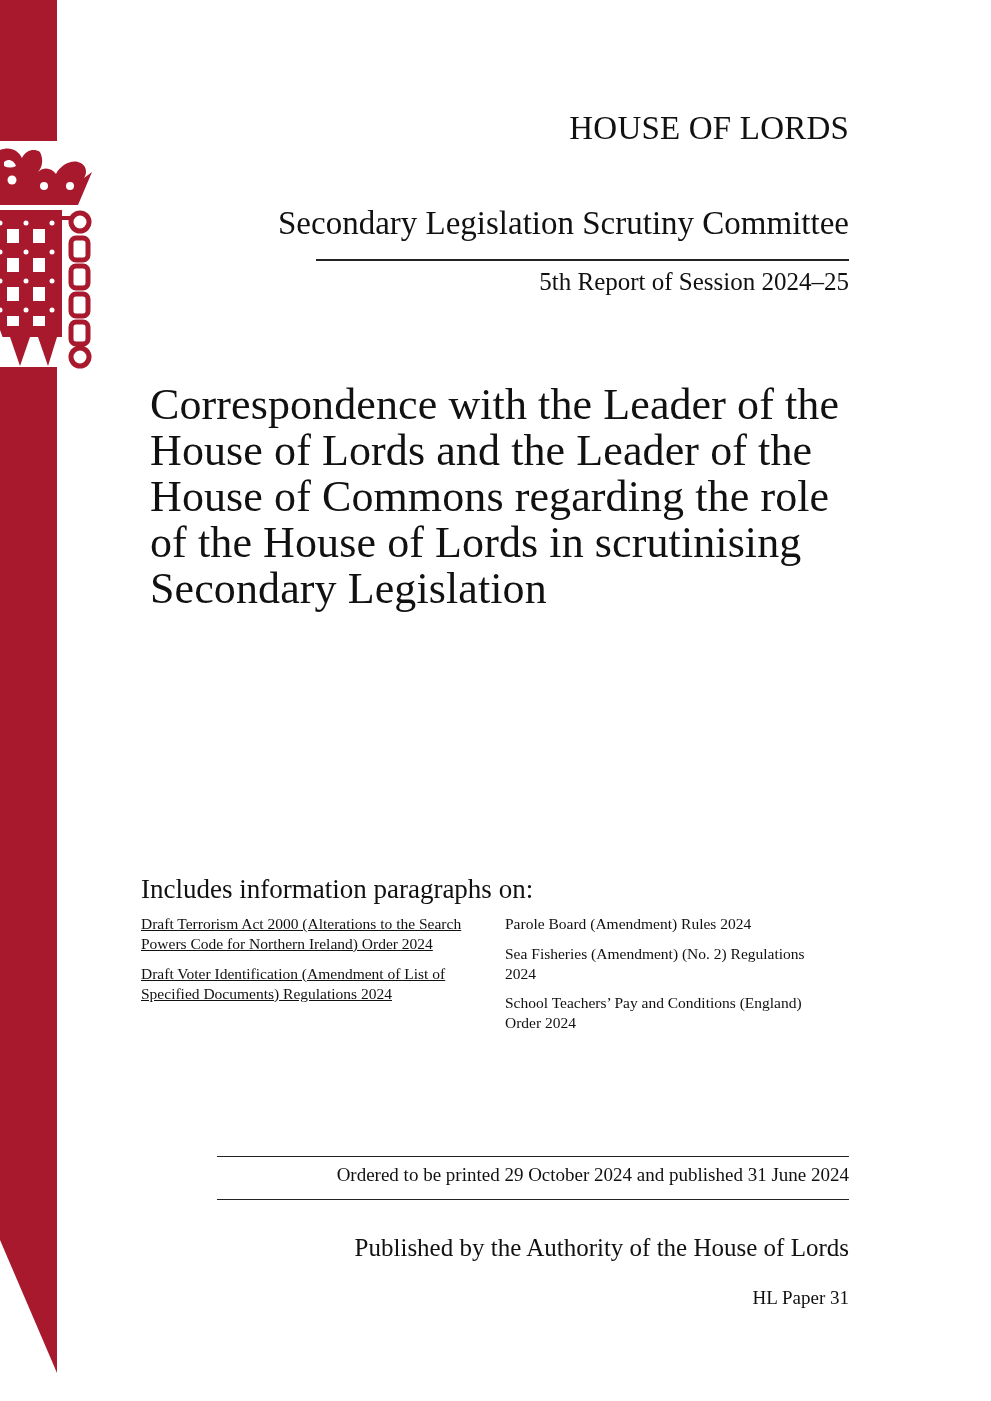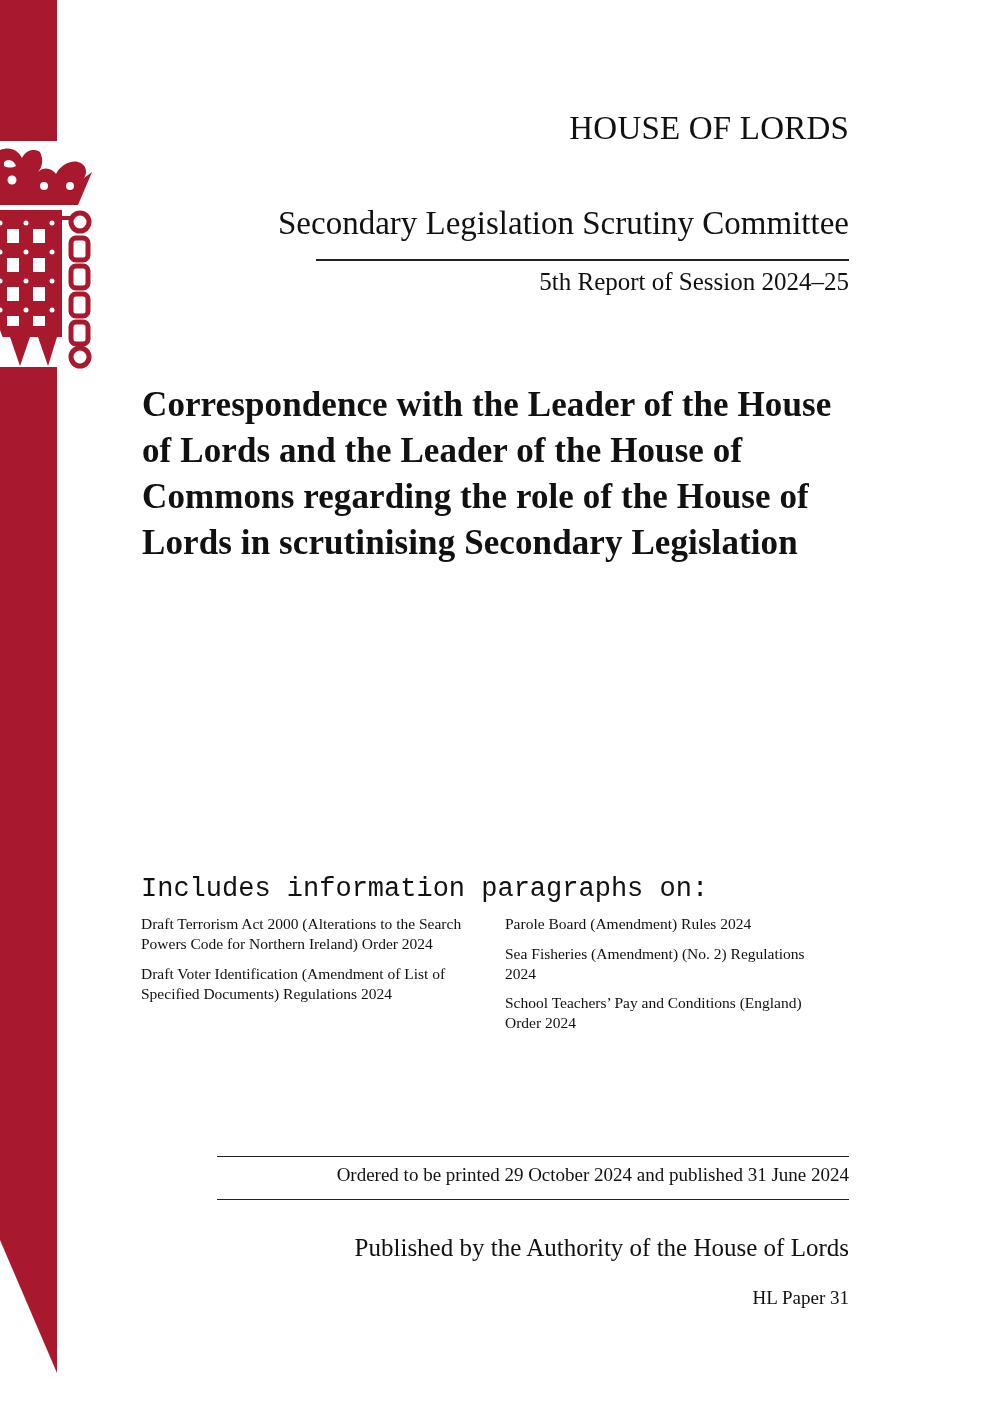--- a/index.html
+++ b/index.html
@@ -9,26 +9,26 @@
   .side-band { position: absolute; left: 0; top: 0; width: 57px; height: 1401px; }
   .side-band svg { position: absolute; left: 0; top: 0; }
 
   .r { position: absolute; right: 142px; text-align: center; white-space: nowrap; }
 
   .house { top: 110px; font-size: 33px; letter-spacing: 0.2px; }
   .committee { top: 205px; font-size: 33px; margin-left: 25px; }
   .rule-top { position: absolute; left: 316px; right: 142px; top: 259px; height: 0; border-top: 2px solid #222; }
   .session { top: 268px; font-size: 25px; }
 
-  .title { position: absolute; left: 142px; top: 382px; width: 720px;
-           font-size: 35px; font-weight: bold; line-height: 46px; letter-spacing: 0.1px; }
+  .title { position: absolute; left: 150px; top: 382px; width: 720px;
+           font-size: 44px; font-weight: normal; line-height: 46px; letter-spacing: 0.1px; }
 
-  .includes-heading { position: absolute; left: 141px; top: 874px; font-size: 27px; white-space: nowrap; font-family: Liberation Mono, monospace; }
+  .includes-heading { position: absolute; left: 141px; top: 874px; font-size: 27px; white-space: nowrap; }
   .inc-col { position: absolute; top: 914px; font-size: 15.5px; line-height: 20px; }
-  .inc-col.left { left: 141px; width: 360px; }
+  .inc-col.left { left: 141px; width: 360px; text-decoration: underline; }
   .inc-col.right { left: 505px; width: 320px; }
   .inc-item { margin: 0 0 9.5px 0; }
 
   .rule-b1 { position: absolute; left: 217px; right: 142px; top: 1156px; border-top: 1.3px solid #222; }
   .rule-b2 { position: absolute; left: 217px; right: 142px; top: 1199px; border-top: 1.3px solid #222; }
   .ordered { top: 1164px; font-size: 19px; }
   .published { top: 1234px; font-size: 25px; }
   .paper { top: 1287px; font-size: 19px; }
 </style>
 </head>

